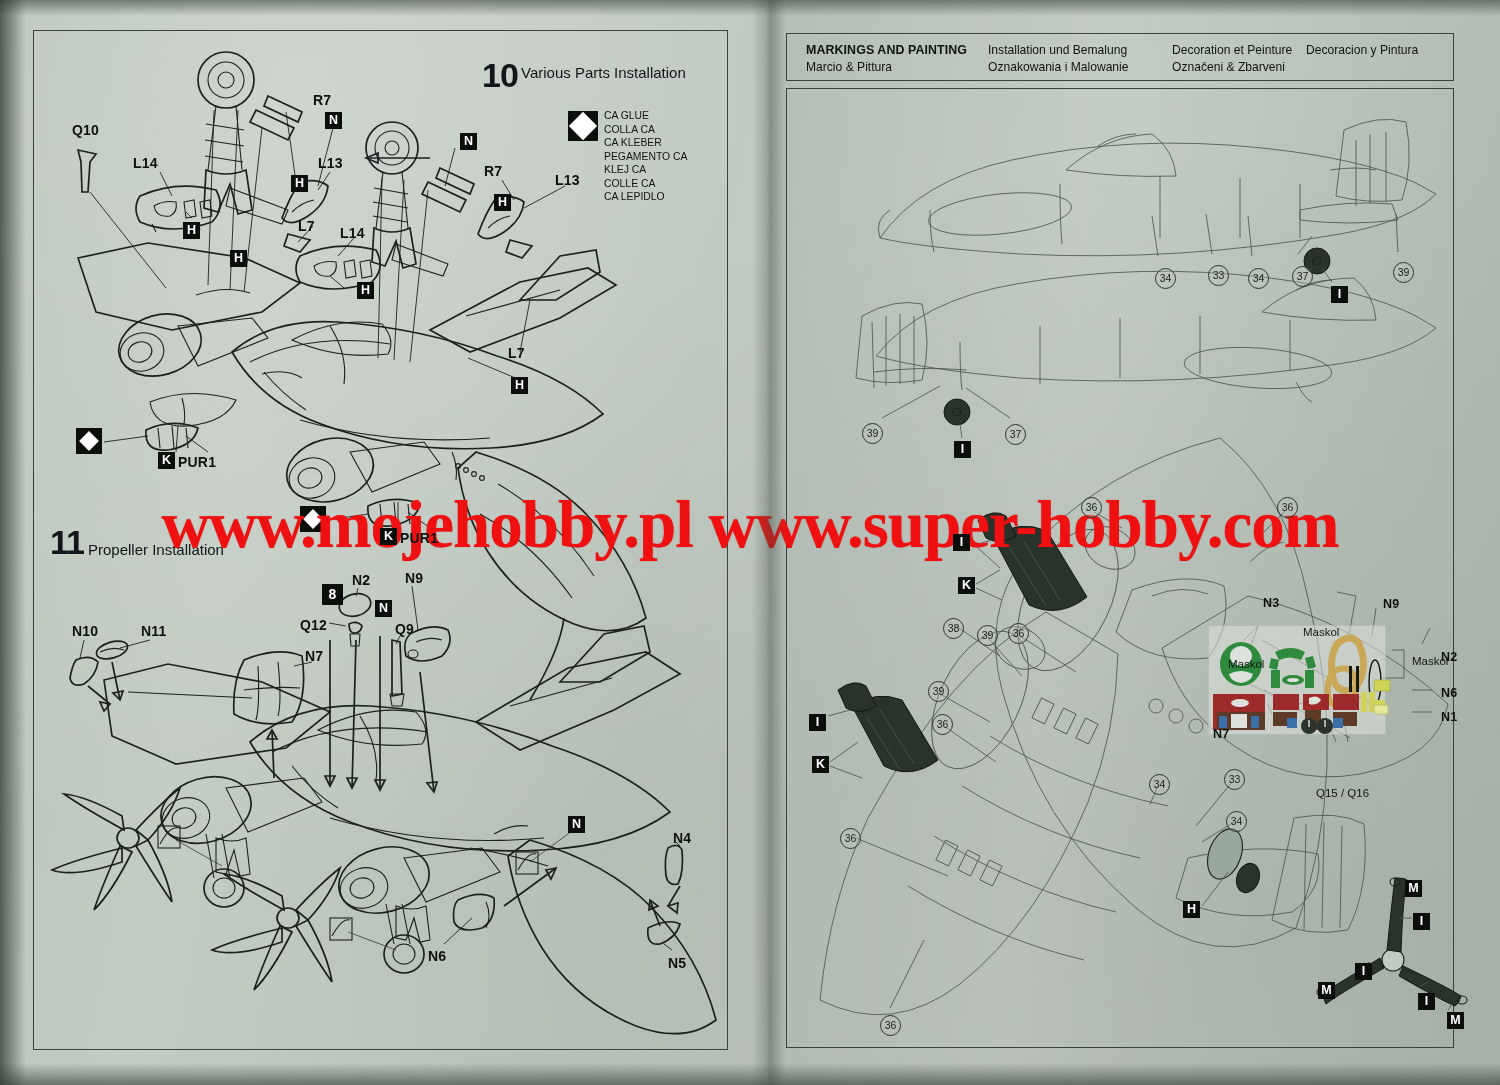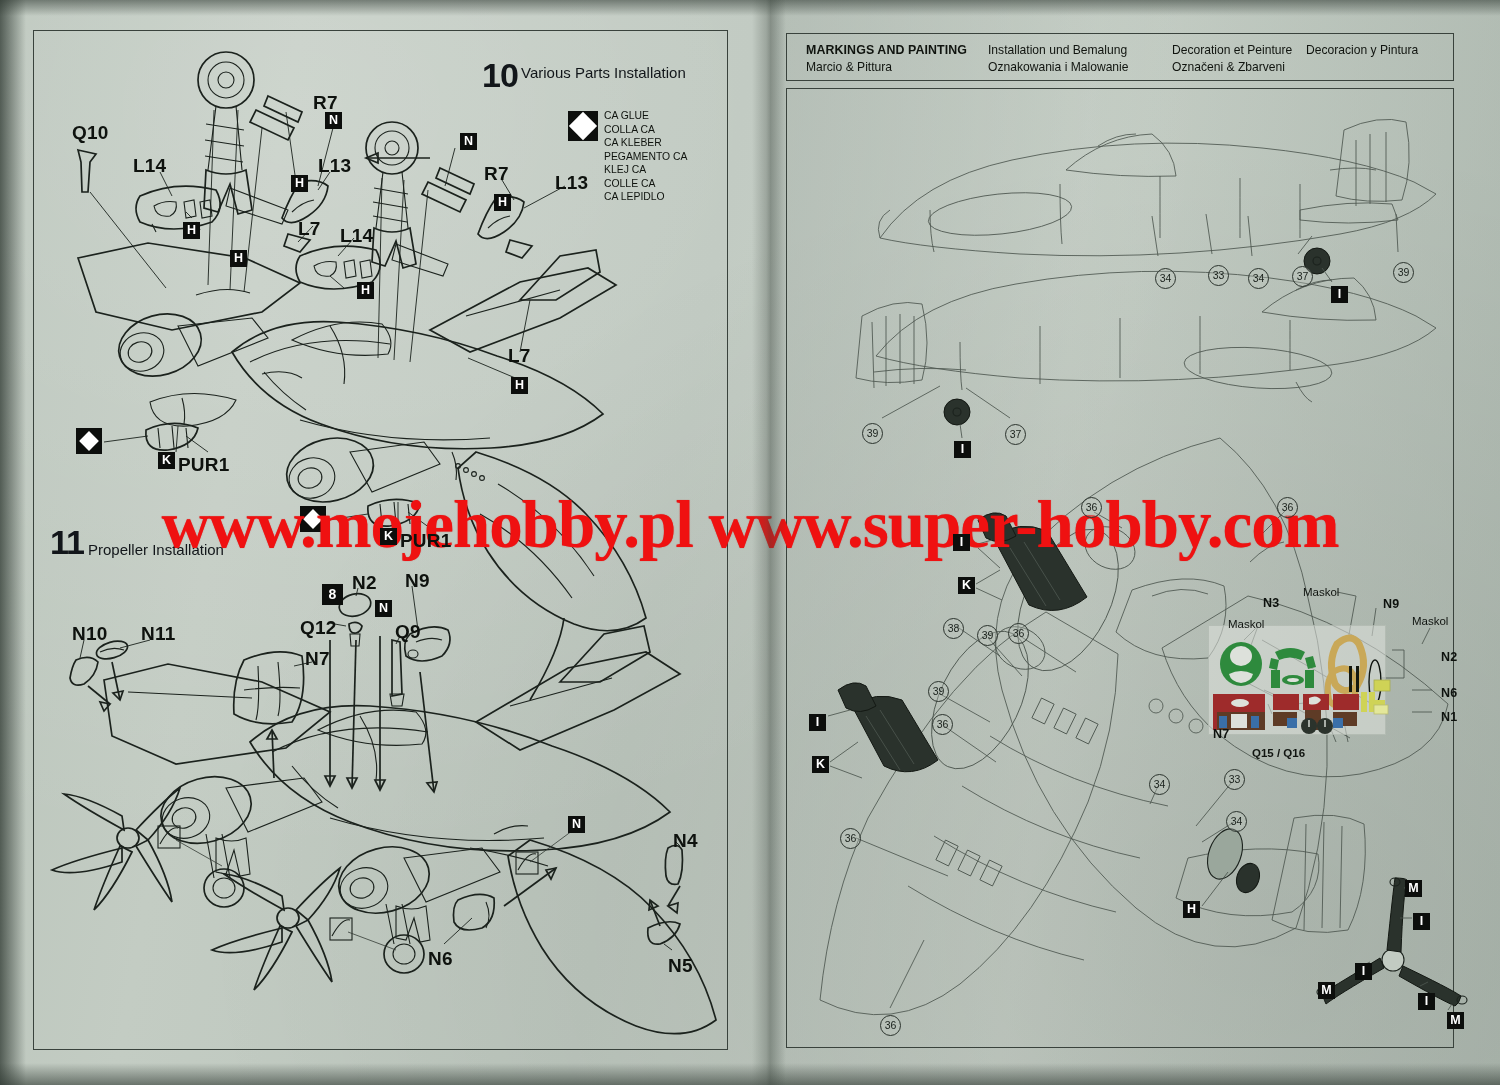--- a/index.html
+++ b/index.html
@@ -115,26 +115,26 @@
     position:absolute;
     width:19px; height:19px; line-height:18px;
     border:1.2px solid #2b332d; border-radius:50%;
     font-size:10.5px; text-align:center; color:#1a211c;
     background:rgba(190,199,190,.35);
   }
 
   
   .plabel {
     position:absolute; color:#0e120e;
-    font-size:19px; font-weight:700; letter-spacing:.2px;
+    font-size:14px; font-weight:700; letter-spacing:.2px;
     white-space:nowrap;
   }
   .plabel.sm { font-size:12.5px; font-weight:700; }
   .mlabel {
-    position:absolute; color:#101410; font-size:11.5px; white-space:nowrap;
+    position:absolute; color:#101410; font-size:11.5px; white-space:nowrap;margin-top:40px;
   }
 
   
   svg.draw { position:absolute; left:0; top:0; overflow:visible; }
   .ln  { fill:none; stroke:#1b221d; stroke-width:1.1; }
   .ln2 { fill:none; stroke:#1b221d; stroke-width:1.7; }
   .lnt { fill:none; stroke:#4d564f; stroke-width:.85; }
   .lead{ fill:none; stroke:#1b221d; stroke-width:.9; }
   .leadl{ fill:none; stroke:#333b35; stroke-width:.8; }
   .fill-d { fill:#2a322c; stroke:#131813; stroke-width:1; }
@@ -806,14 +806,14 @@
     <div class="cnum" style="left: 1226px; top: 811px;">34</div>
     <div class="mlabel" style="left: 1303px; top: 586px;">Maskol</div>
     <div class="plabel sm" style="left: 1383px; top: 597px;">N9</div>
     <div class="mlabel" style="left: 1228px; top: 618px;">Maskol</div>
     <div class="plabel sm" style="left: 1263px; top: 596px;">N3</div>
     <div class="mlabel" style="left: 1412px; top: 615px;">Maskol</div>
     <div class="plabel sm" style="left: 1441px; top: 650px;">N2</div>
     <div class="plabel sm" style="left: 1441px; top: 686px;">N6</div>
     <div class="plabel sm" style="left: 1441px; top: 710px;">N1</div>
     <div class="plabel sm" style="left: 1213px; top: 727px;">N7</div>
-    <div class="mlabel" style="left: 1252px; top: 747px; font-weight: bold;">Q15 / Q16</div>
+    <div class="mlabel" style="left: 1316px; top: 747px;">Q15 / Q16</div>
   </div>
 
 </body></html>

